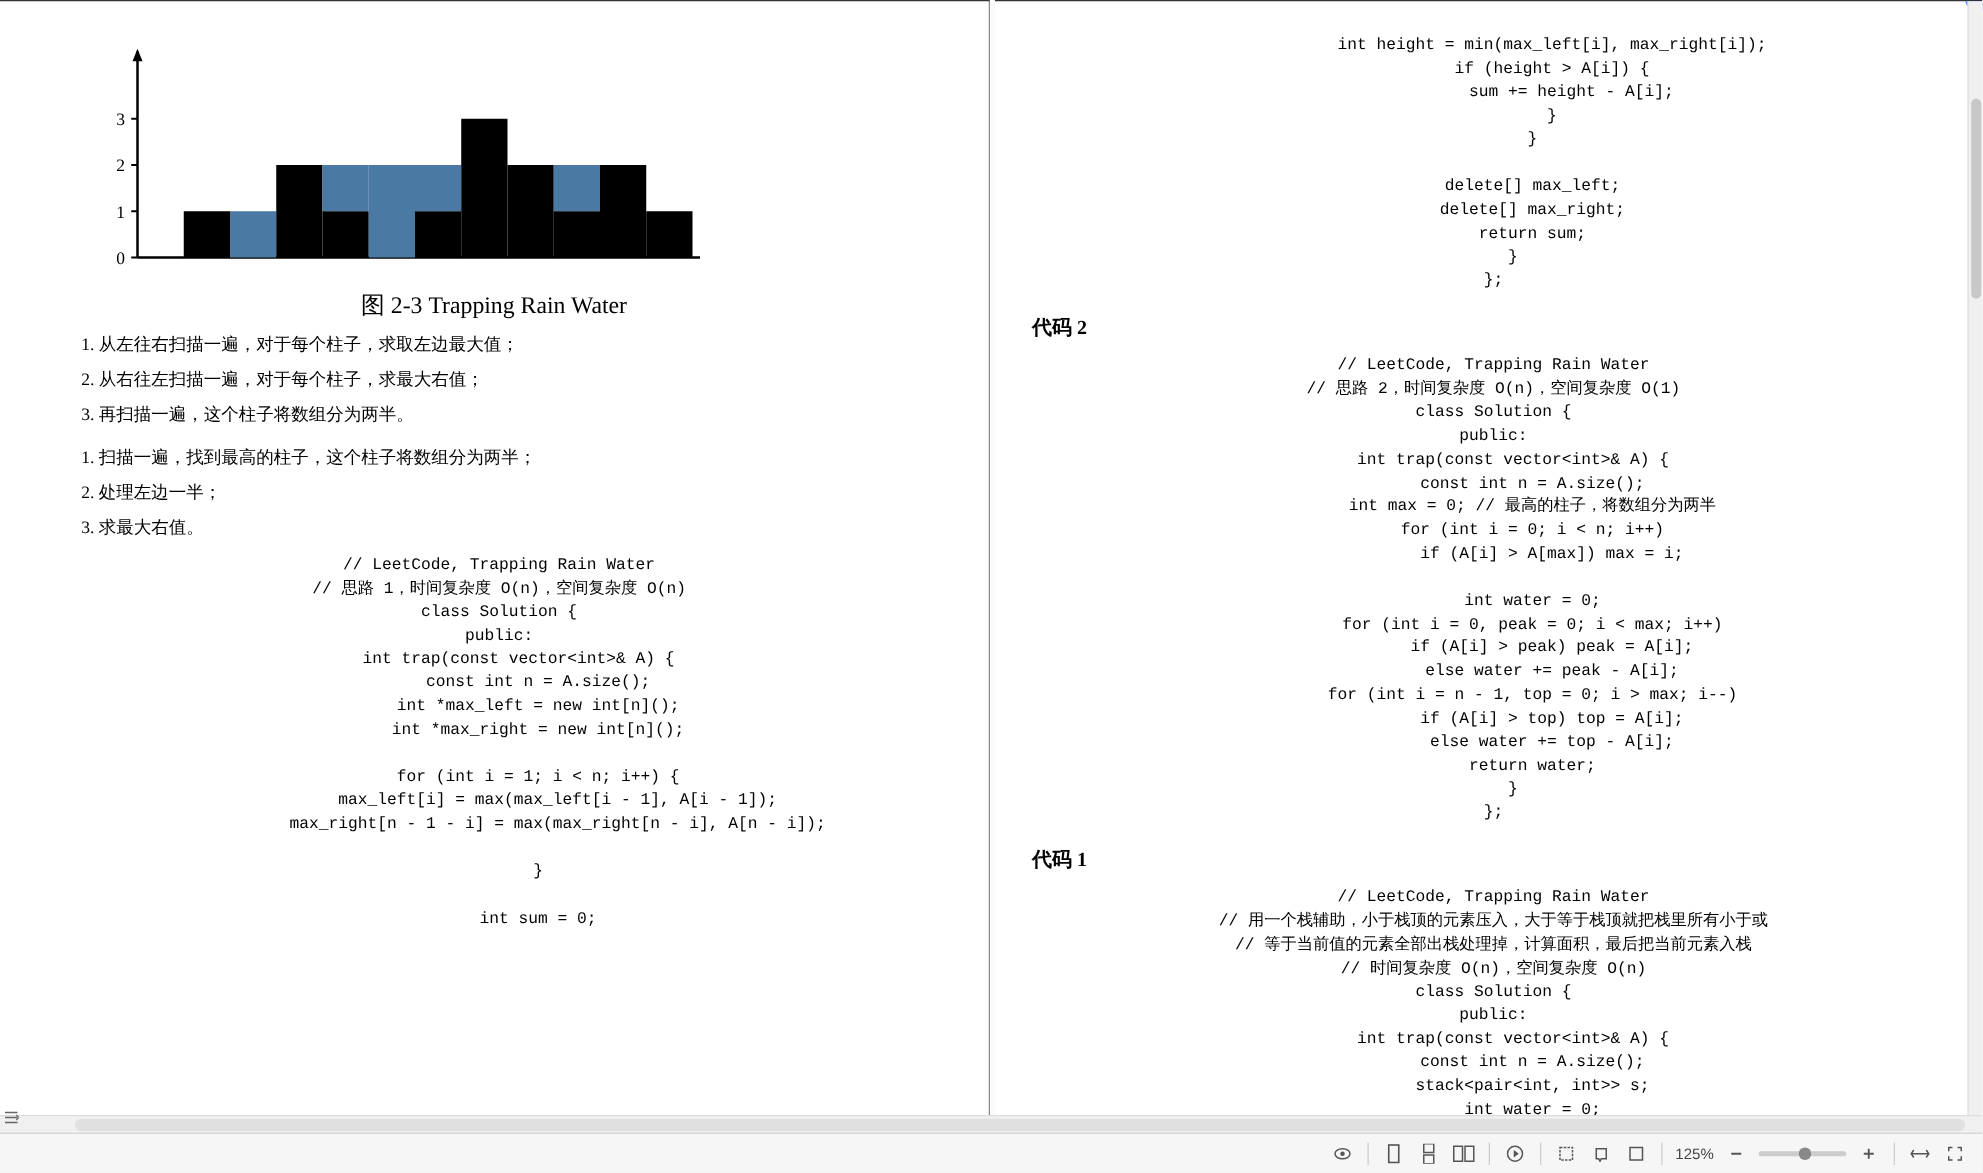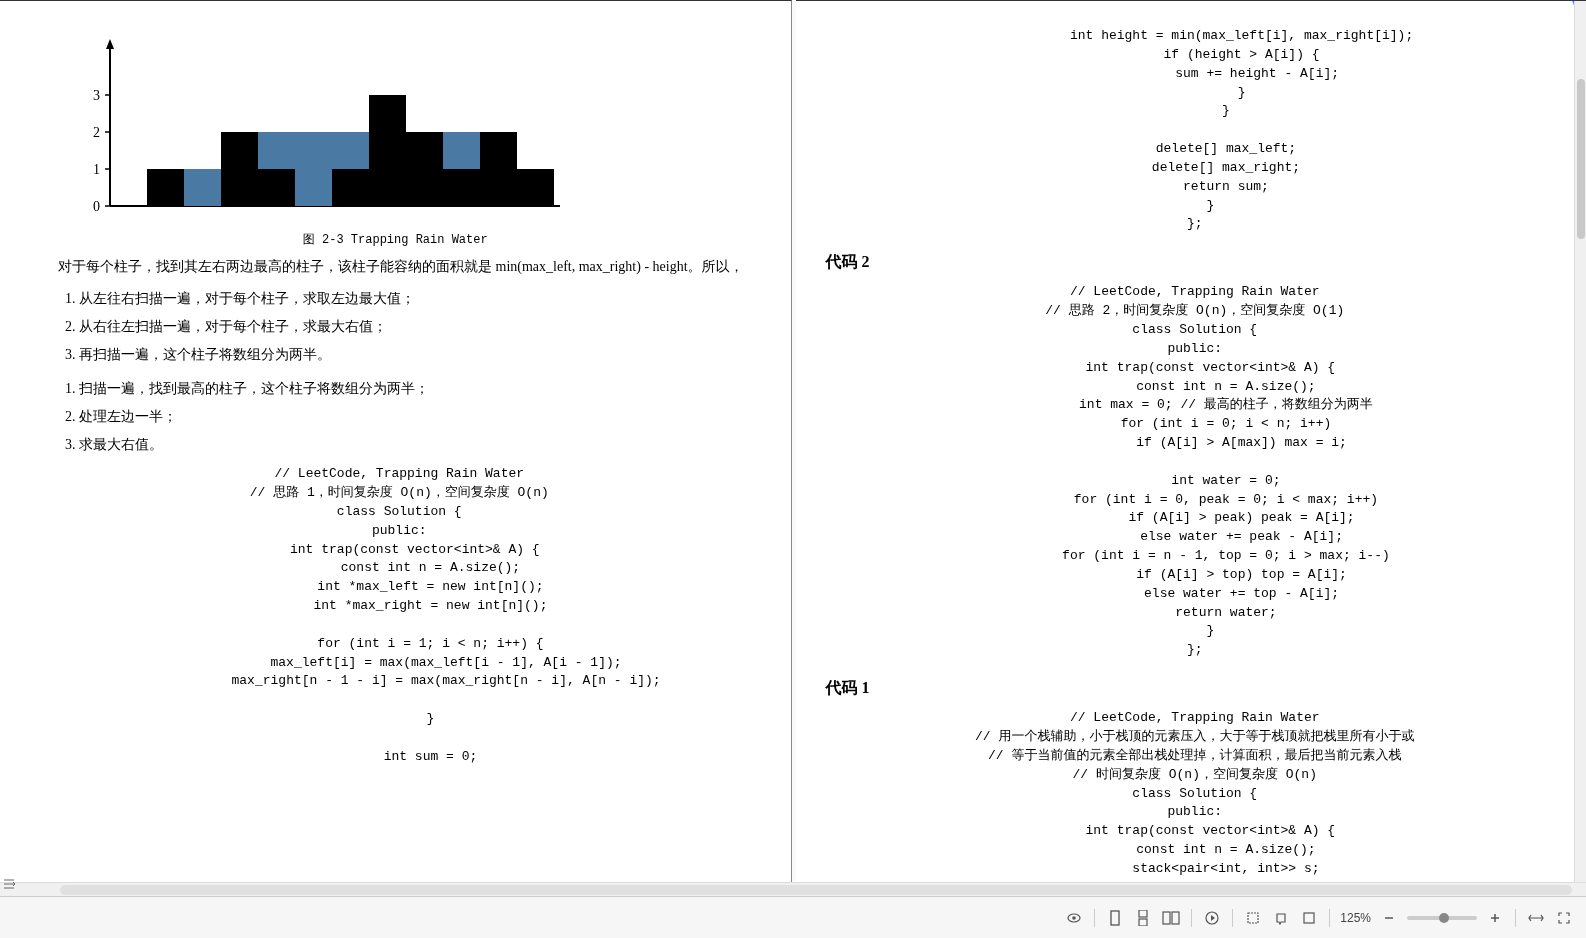--- a/index.html
+++ b/index.html
@@ -56,34 +56,34 @@
   pre.code {
     font-family: "Courier New", monospace;
     font-size: 13px;
     line-height: 1.45;
     white-space: pre;
     margin: 6px 0 6px 8px;
     text-align: center;
   }
   .fig-caption {
     text-align: center;
-    font-size: 12px;
-    font-family: Liberation Mono, monospace;
+    font-size: 19px;
+    font-family: Liberation Serif, serif;
     margin-top: 10px;
   }
   .chart-wrap {
     margin: 10px 0 0 50px;
     position: relative;
     width: 480px;
   }
   svg.chart { display: block; }
   
   
   .bottombar {
-    height: 42px;
+    height: 32px;
     background: #f6f6f6;
     border-top: 1px solid #ccc;
     display: flex;
     align-items: center;
     padding: 0 8px;
     font-size: 12px;
     color: #444;
   }
   .bottombar .spacer { flex: 1; }
   .bb-btn {
@@ -193,21 +193,20 @@
             <rect x="289" y="64" width="37" height="111" fill="#000000"></rect>
             <rect x="326" y="101" width="37" height="74" fill="#000000"></rect>
             <rect x="363" y="101" width="37" height="37" fill="#4a79a4"></rect>
             <rect x="363" y="138" width="37" height="37" fill="#000000"></rect>
             <rect x="400" y="101" width="37" height="74" fill="#000000"></rect>
             <rect x="437" y="138" width="37" height="37" fill="#000000"></rect>
           </svg>
       </div>
       <div class="fig-caption">图 2-3   Trapping Rain Water</div>
 
-      <p class="para">对于每个柱子，找到其左右两边最高的柱子，该柱子能容纳的面积就是 min(max_left, max_right) - height。所以，</p>
       <ol class="steps" id="steps1">
           <li>从左往右扫描一遍，对于每个柱子，求取左边最大值；</li>
           <li>从右往左扫描一遍，对于每个柱子，求最大右值；</li>
           <li>再扫描一遍，这个柱子将数组分为两半。</li>
         </ol>
       <ol class="steps" id="steps2">
           <li>扫描一遍，找到最高的柱子，这个柱子将数组分为两半；</li>
           <li>处理左边一半；</li>
           <li>求最大右值。</li>
         </ol>

